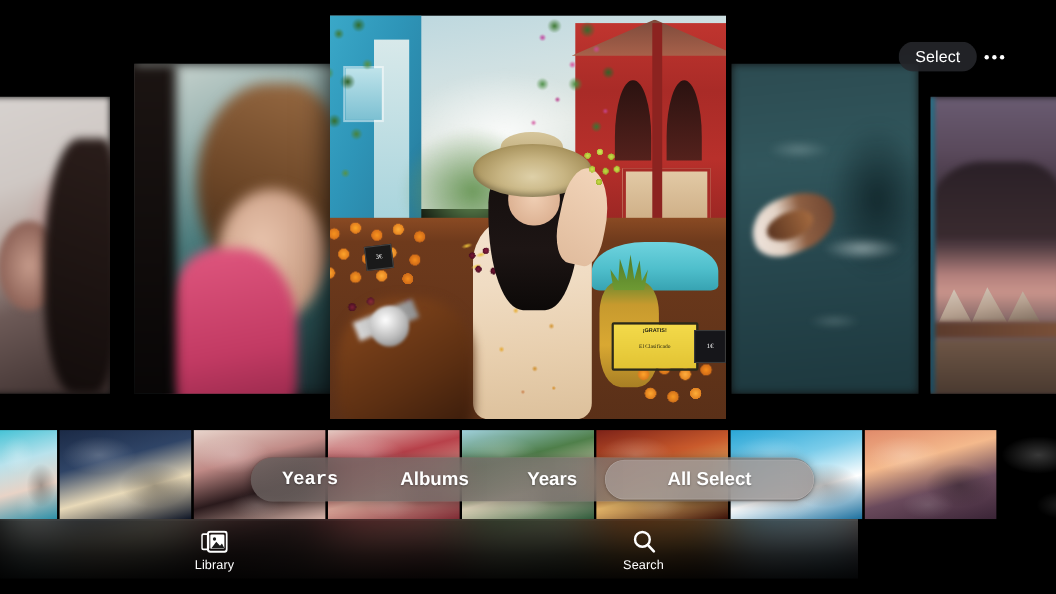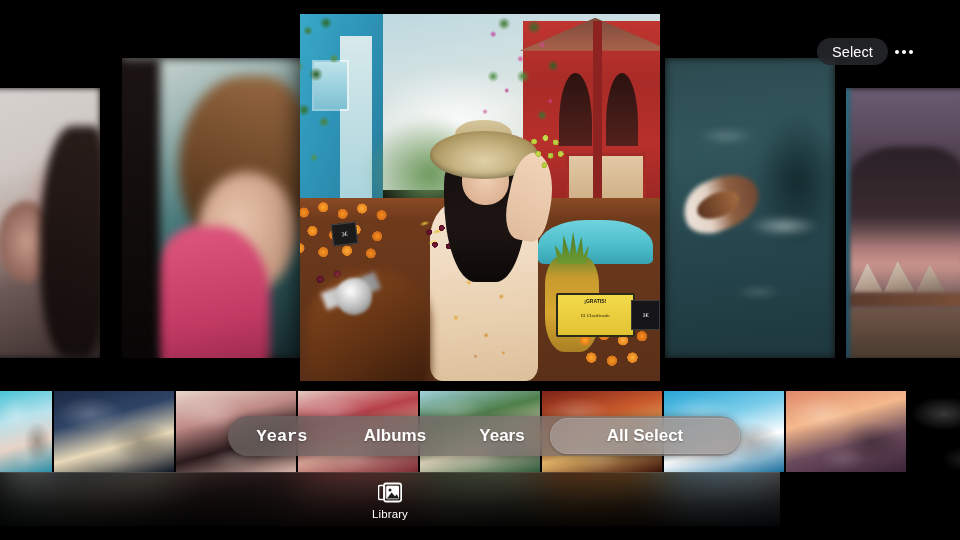--- a/index.html
+++ b/index.html
@@ -462,18 +462,27 @@
             <rect x="8.2" y="3.8" width="12.8" height="13.4" rx="1.2" fill="#fff"></rect>
             <circle cx="12" cy="8" r="1.5" fill="#1a1a1a"></circle>
             <path d="M9 16.6 L13.6 10.6 L17 14.2 L18.8 12.2 L21 16.6 Z" fill="#1a1a1a"></path>
           </svg>
         </span>
         <span class="lbl">Library</span>
       </div>
 
 
 
+      <div class="tab">
+        <span class="ico">
+          <svg width="23" height="23" viewBox="0 0 23 23">
+            <circle cx="10" cy="9.4" r="6.7" fill="none" stroke="#fff" stroke-width="2.2"></circle>
+            <line x1="14.9" y1="14.4" x2="20.4" y2="20.2" stroke="#fff" stroke-width="2.4" stroke-linecap="round"></line>
+          </svg>
+        </span>
+        <span class="lbl">Search</span>
+      </div>
 
     </div>
   </div>
 
   <div class="blackcap"></div>
 </div>
 
 </body></html>

